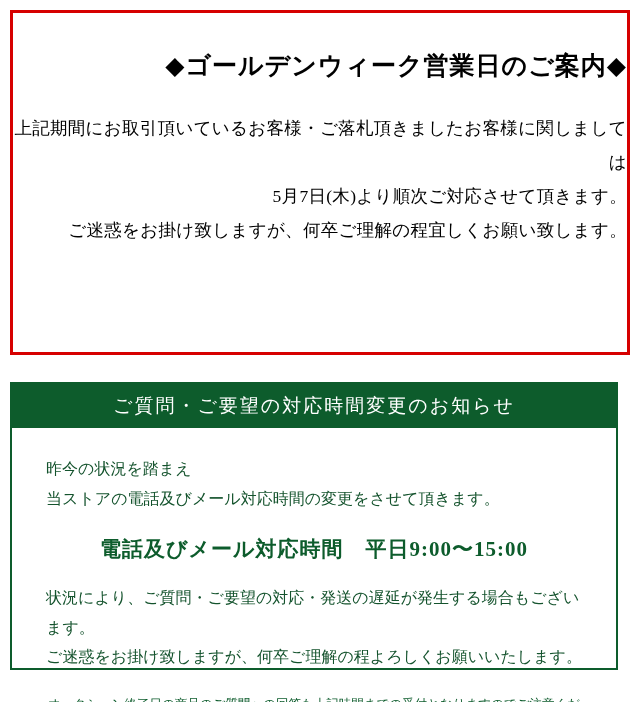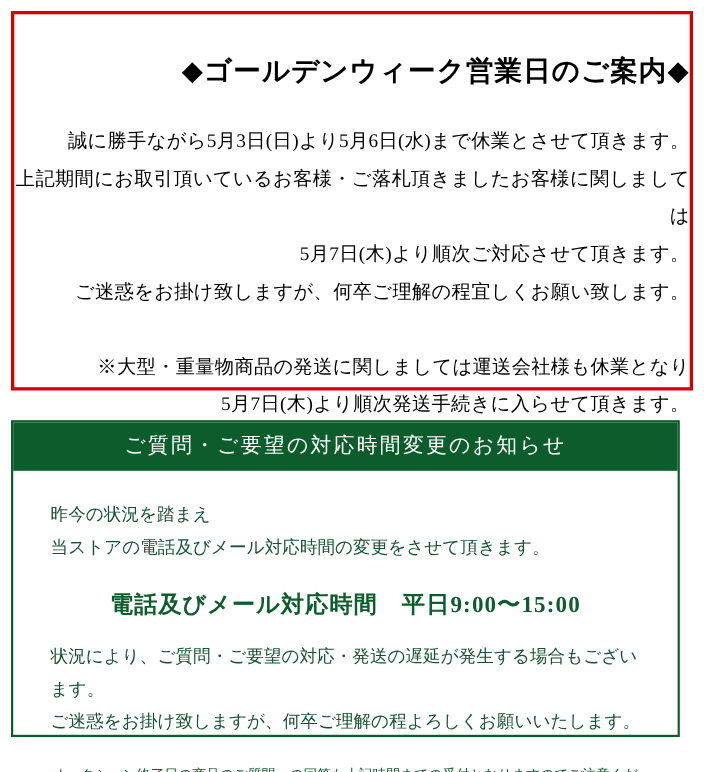--- a/index.html
+++ b/index.html
@@ -106,30 +106,25 @@
 </style>
 </head>
 <body>
 
 <div class="page">
 
   <div class="notice-red">
     <div class="headline">◆ゴールデンウィーク営業日のご案内◆</div>
 
     <div class="body-block">
-      <div class="line">誠に勝手ながら5月3日(日)より5月6日(水)まで休業とさせて頂きます。</div>
       <div class="line">上記期間にお取引頂いているお客様・ご落札頂きましたお客様に関しましては</div>
       <div class="line">5月7日(木)より順次ご対応させて頂きます。</div>
       <div class="line">ご迷惑をお掛け致しますが、何卒ご理解の程宜しくお願い致します。</div>
     </div>
 
-    <div class="body-block-2">
-      <div class="line">※大型・重量物商品の発送に関しましては運送会社様も休業となり</div>
-      <div class="line">5月7日(木)より順次発送手続きに入らせて頂きます。</div>
-    </div>
   </div>
 
   <div class="notice-green">
     <div class="green-header">ご質問・ご要望の対応時間変更のお知らせ</div>
 
     <div class="green-body">
       <div class="g-line">昨今の状況を踏まえ</div>
       <div class="g-line">当ストアの電話及びメール対応時間の変更をさせて頂きます。</div>
 
       <div class="g-strong">電話及びメール対応時間　平日9:00〜15:00</div>

